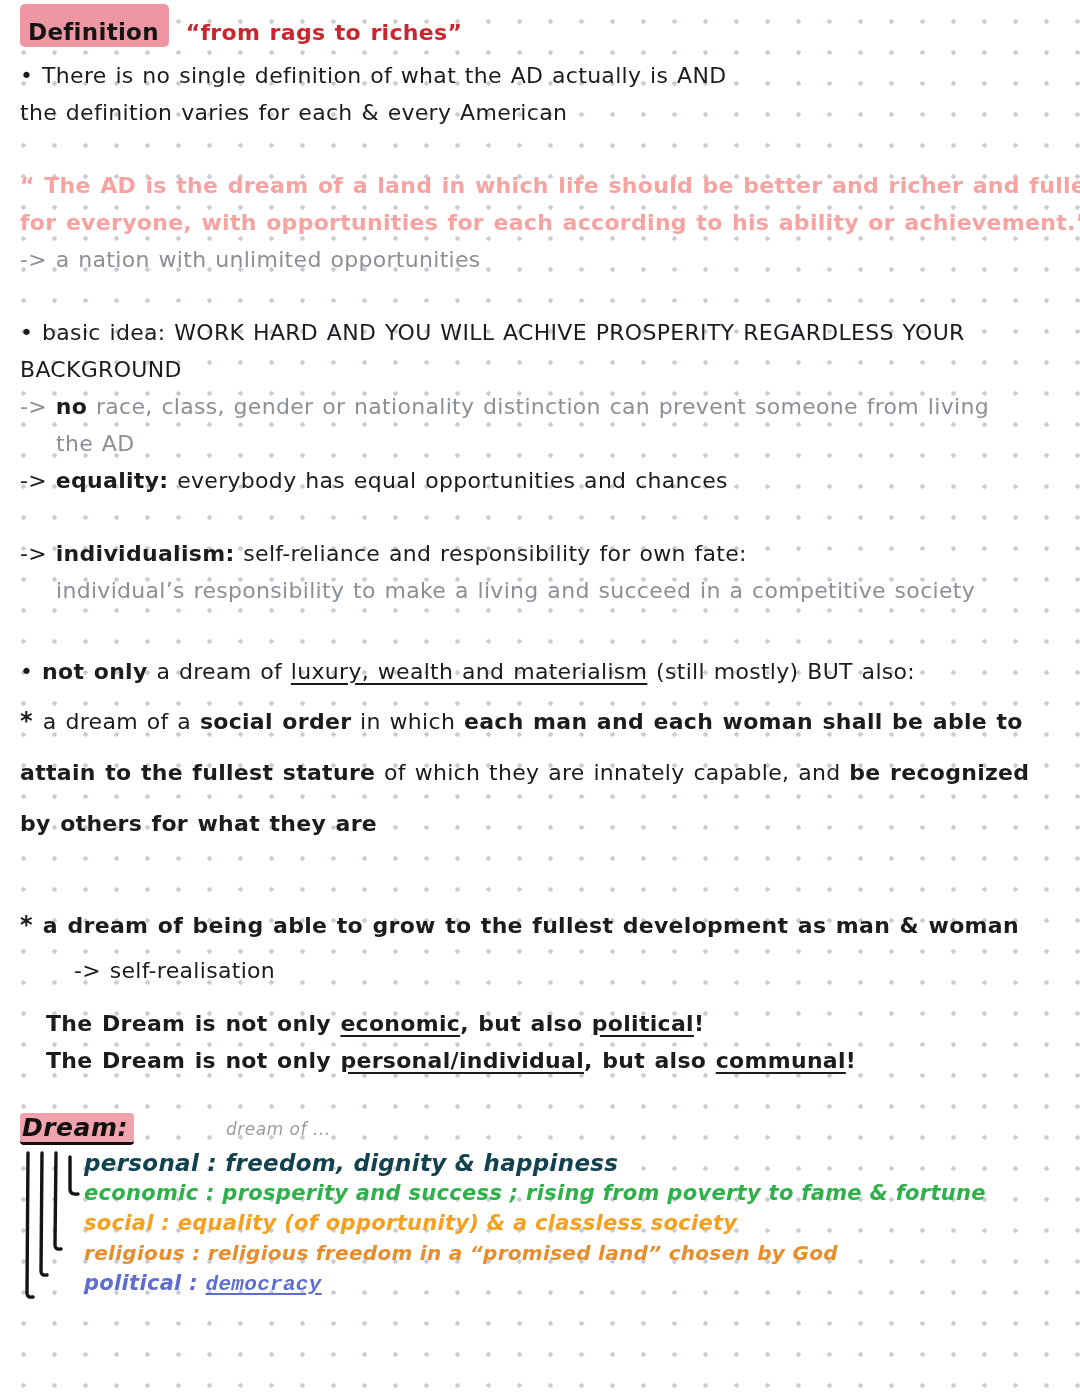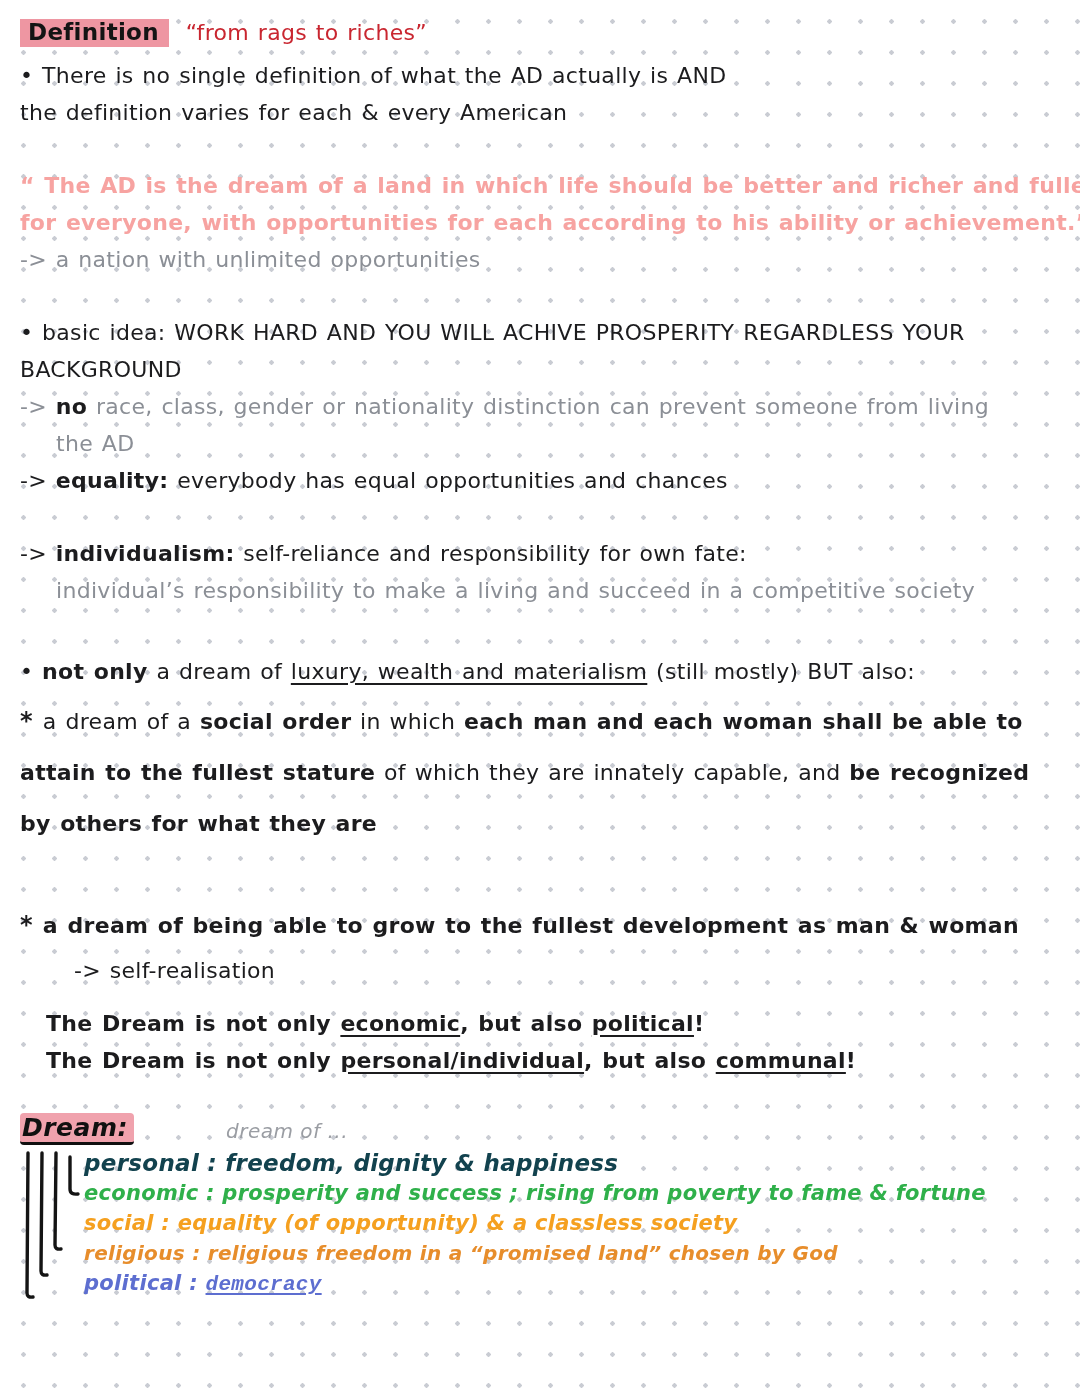--- a/index.html
+++ b/index.html
@@ -12,43 +12,43 @@
   .page{
     position:relative;width:1080px;height:1394px;box-sizing:border-box;
     padding:14px 18px 0 20px;
     background-image:radial-gradient(#c9ccd3 2px, transparent 2.4px);
     background-size:31px 31px;
     background-position:8px 6px;
   }
   .line{white-space:nowrap;font-size:22px;line-height:37px;font-weight:500;letter-spacing:.3px;word-spacing:1.5px;}
   .b{font-weight:800;}
   .u{text-decoration:underline;text-decoration-thickness:2px;text-underline-offset:4px;}
-  .red{color:#c92630;font-weight:400;}
+  .red{color:#c92630;font-weight:700;}
   .pink{color:#f7a3a1;font-weight:600;}
   .gray{color:#8b8f96;}
   .indent1{padding-left:36px;}
   .indent2{padding-left:54px;}
   .hl{
-    background:#ee96a2;border-radius:0;padding:0 10px 2px 8px;
+    background:#ee96a2;border-radius:5px;padding:15px 10px 2px 8px;
     font-weight:800;font-size:23px;color:#141414;margin-right:8px;
   }
   .block{margin-top:36px;}
   .block-tight{margin-top:6px;}
   .quote .line{font-size:22px;}
   .bigstar{font-weight:800;font-size:24px;margin-right:10px;}
   .loose .line{line-height:51px;}
   
   .dream-section{margin-top:34px;}
   .dream-head{display:flex;align-items:flex-start;gap:92px;}
   .dream-label{
     background:#f0a2ad;border-radius:4px;padding:0 6px 0 2px;
     font-weight:800;font-size:25px;color:#101010;
     border-bottom:3px solid #101010;font-style:italic;letter-spacing:.5px;
   }
-  .dream-note{font-style:italic;color:#9a9da3;font-size:20px;margin-top:6px;letter-spacing:.5px;}
+  .dream-note{font-style:italic;color:#9a9da3;font-size:17px;margin-top:6px;letter-spacing:.5px;}
   .dream-body{display:flex;align-items:flex-start;margin-top:2px;}
   .bracket{flex:0 0 64px;margin-top:2px;}
   .dream-items{padding-top:2px;}
   .dream-item{
     font-style:italic;font-weight:700;font-size:21px;line-height:28px;
     white-space:nowrap;letter-spacing:.3px;
   }
   .dream-item .u{text-underline-offset:3px;font-family:Liberation Mono, monospace;}
 </style>
 </head>

